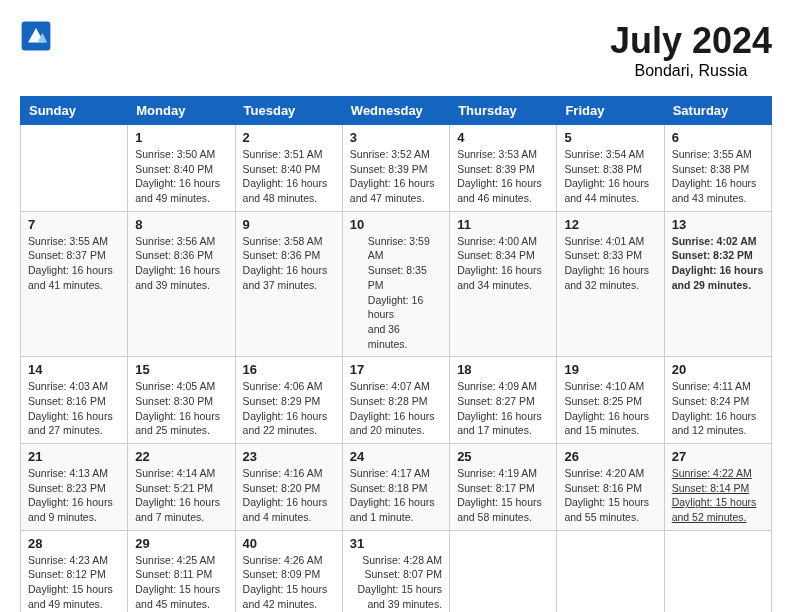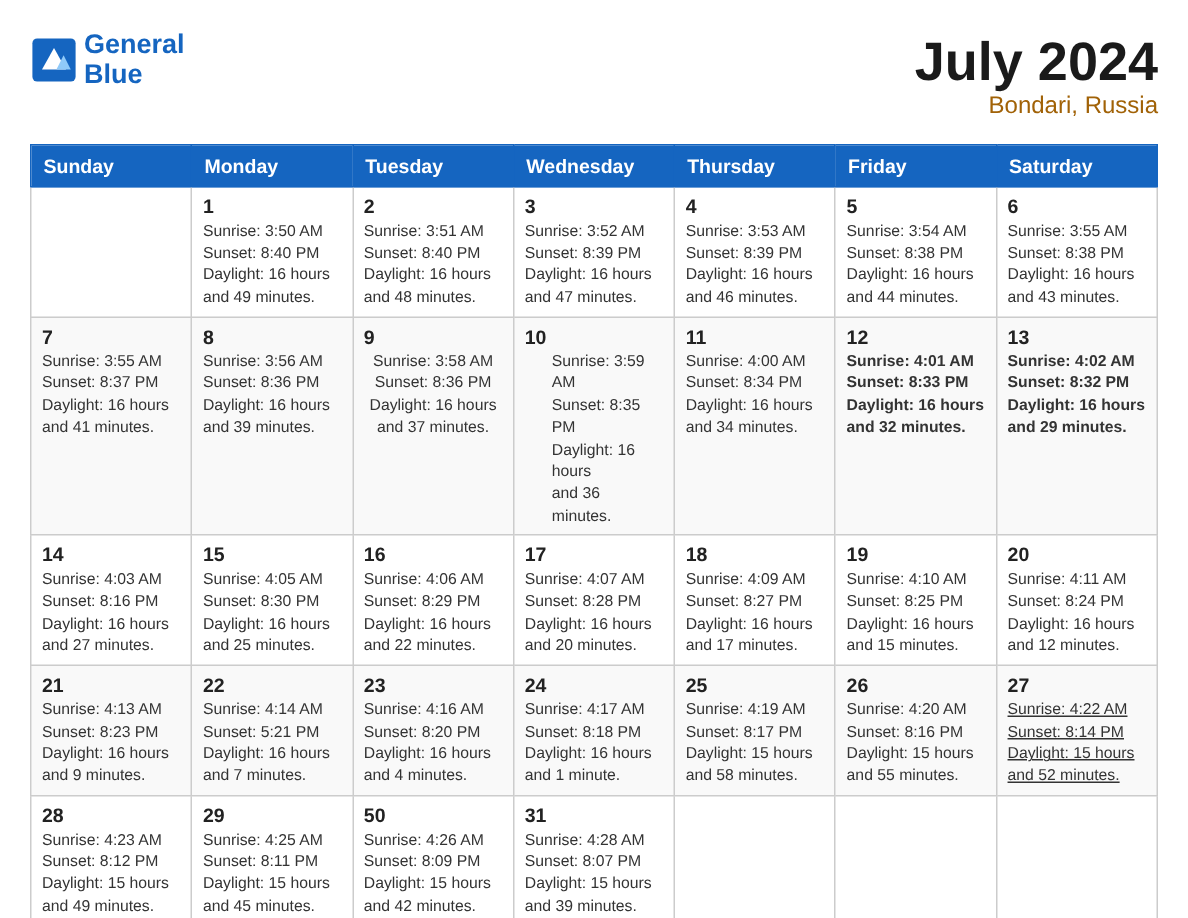--- a/index.html
+++ b/index.html
@@ -19,30 +19,30 @@
     .logo {
       display: flex;
       align-items: center;
     }
     .logo-icon {
       width: 32px;
       height: 32px;
       margin-right: 4px;
     }
     .title-block {
-      text-align: right;
+      text-align: center;
     }
     .month-title {
       font-size: 36px;
       font-weight: bold;
       color: #1a1a1a;
     }
     .location {
       font-size: 16px;
-      color: #a16207;
+      color: #000000;
     }
     .calendar {
       width: 100%;
       border-collapse: collapse;
       border: 1px solid #ccc;
     }
     .calendar th {
       background-color: #1565c0;
       color: #fff;
       text-align: left;
@@ -82,24 +82,20 @@
 </head>
 <body>
 
 <div class="header">
   <div class="logo">
     <svg class="logo-icon" viewBox="0 0 40 40">
       <rect x="2" y="2" width="36" height="36" rx="4" fill="#1565c0"></rect>
       <polygon points="10,28 20,10 30,28" fill="white"></polygon>
       <polygon points="22,28 28,16 34,28" fill="#90caf9"></polygon>
     </svg>
-    <div>
-      <div style="font-size:18px;font-weight:bold;color:#1565c0;line-height:1.1;">General</div>
-      <div style="font-size:18px;font-weight:bold;color:#1565c0;line-height:1.1;">Blue</div>
-    </div>
   </div>
   <div class="title-block">
     <div class="month-title">July 2024</div>
     <div class="location">Bondari, Russia</div>
   </div>
 </div>
 
 <table class="calendar">
   <thead>
     <tr>
@@ -168,42 +164,42 @@
         </td>
         <td>
           <span class="day-num">8</span>
           <div class="cell-content" style="white-space: pre-line;">Sunrise: 3:56 AM
 Sunset: 8:36 PM
 Daylight: 16 hours
 and 39 minutes.</div>
         </td>
         <td>
           <span class="day-num">9</span>
-          <div class="cell-content" style="white-space: pre-line; text-align: center;">Sunrise: 3:58 AM
+          <div class="cell-content" style="white-space: pre-line;">Sunrise: 3:58 AM
 Sunset: 8:36 PM
 Daylight: 16 hours
 and 37 minutes.</div>
         </td>
         <td>
           <span class="day-num">10</span>
           <div class="cell-content" style="white-space: pre-line; margin-left: 18px;">Sunrise: 3:59 AM
 Sunset: 8:35 PM
 Daylight: 16 hours
 and 36 minutes.</div>
         </td>
         <td>
           <span class="day-num">11</span>
           <div class="cell-content" style="white-space: pre-line;">Sunrise: 4:00 AM
 Sunset: 8:34 PM
 Daylight: 16 hours
 and 34 minutes.</div>
         </td>
         <td>
           <span class="day-num">12</span>
-          <div class="cell-content" style="white-space: pre-line; font-weight: bold;">Sunrise: 4:01 AM
+          <div class="cell-content" style="white-space: pre-line;">Sunrise: 4:01 AM
 Sunset: 8:33 PM
 Daylight: 16 hours
 and 32 minutes.</div>
         </td>
         <td>
           <span class="day-num">13</span>
           <div class="cell-content" style="white-space: pre-line; font-weight: bold;">Sunrise: 4:02 AM
 Sunset: 8:32 PM
 Daylight: 16 hours
 and 29 minutes.</div>
@@ -320,29 +316,29 @@
 and 49 minutes.</div>
         </td>
         <td>
           <span class="day-num">29</span>
           <div class="cell-content" style="white-space: pre-line;">Sunrise: 4:25 AM
 Sunset: 8:11 PM
 Daylight: 15 hours
 and 45 minutes.</div>
         </td>
         <td>
-          <span class="day-num">50</span>
+          <span class="day-num">40</span>
           <div class="cell-content" style="white-space: pre-line;">Sunrise: 4:26 AM
 Sunset: 8:09 PM
 Daylight: 15 hours
 and 42 minutes.</div>
         </td>
         <td>
           <span class="day-num">31</span>
-          <div class="cell-content" style="white-space: pre-line;">Sunrise: 4:28 AM
+          <div class="cell-content" style="white-space: pre-line; text-align: right;">Sunrise: 4:28 AM
 Sunset: 8:07 PM
 Daylight: 15 hours
 and 39 minutes.</div>
         </td>
         <td class="empty-cell"></td>
         <td class="empty-cell"></td>
         <td class="empty-cell"></td>
       </tr>
     </tbody>
 </table>

